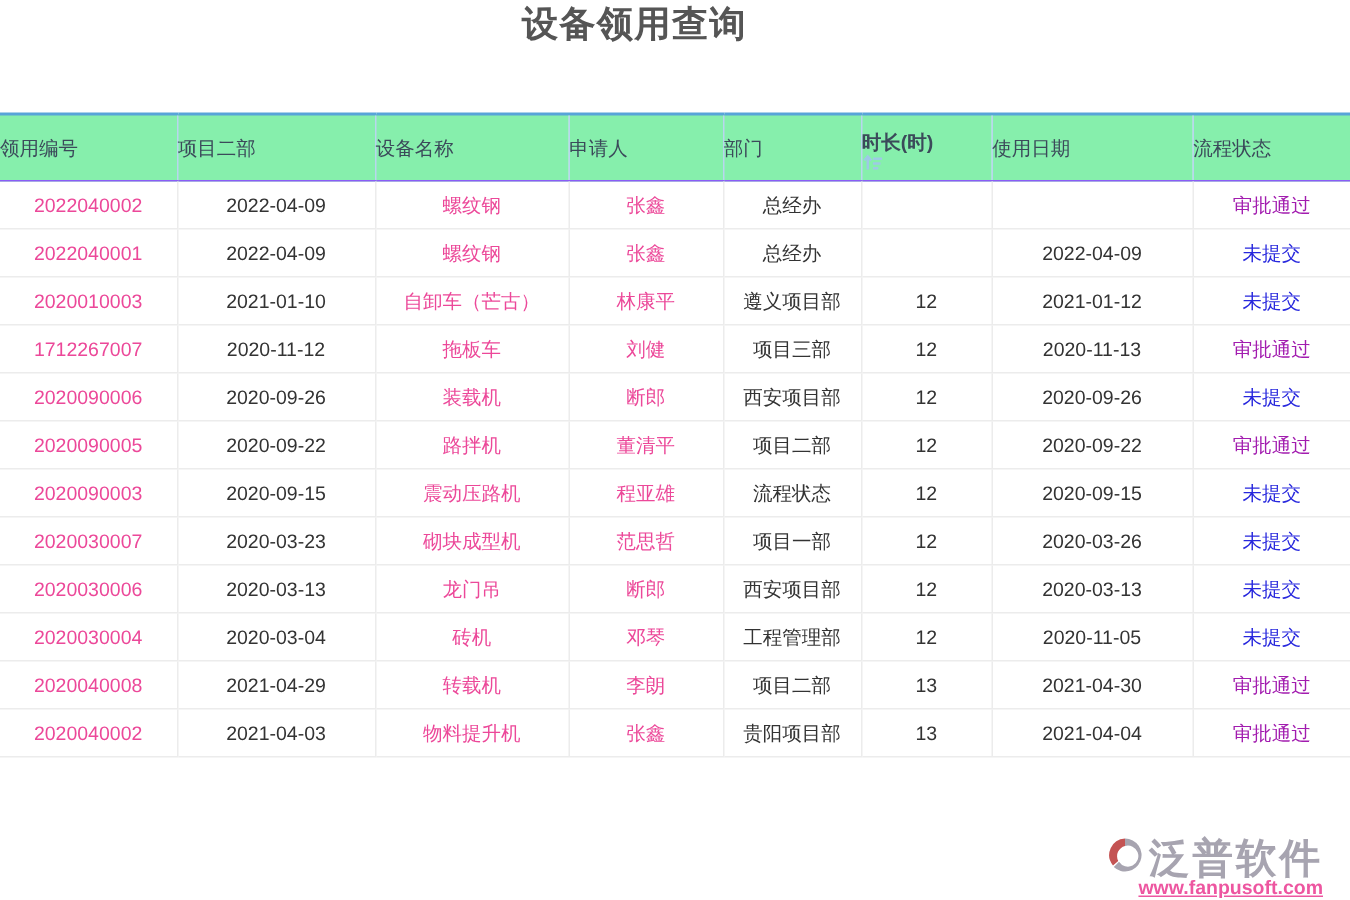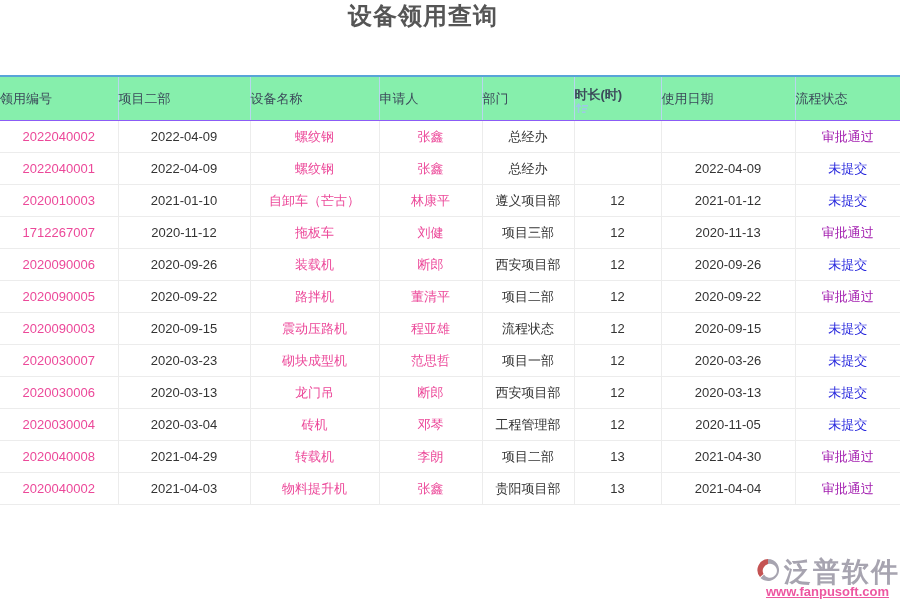--- a/index.html
+++ b/index.html
@@ -30,22 +30,22 @@
     height:31px; padding:0 2px; background:#ffffff;
     border-bottom:1px solid #ececec; border-left:1px solid #ececec;
     font-size:13px; color:#333333; text-align:center; vertical-align:middle;
     white-space:nowrap; overflow:hidden;
   }
   tbody td:first-child { border-left:none; }
   td.link { color:#ec4899; cursor:pointer;margin-left:24px; }
   td.status-approved { color:#a21caf; cursor:pointer; }
   td.status-unsubmitted { color:#2727dd; cursor:pointer; }
   .watermark {
-    position:absolute; right:0; bottom:1px; opacity:0.92; pointer-events:none;
-    text-align:center; z-index:5;
+    position:absolute; right:18px; bottom:1px; opacity:0.92; pointer-events:none;
+    text-align:right; z-index:5;
   }
   .wm-brand-row { display:flex; align-items:center; gap:3px; justify-content:flex-end; }
   .wm-brand {
     font-size:27px; font-weight:bold; color:#a09daa; letter-spacing:2px;
     text-shadow:1px 1px 0 #ffffff;
   }
   .wm-url { font-size:13px; font-weight:bold; color:#ec4899; margin-top:-6px;text-decoration:underline; }
 </style>
 </head>
 <body>

